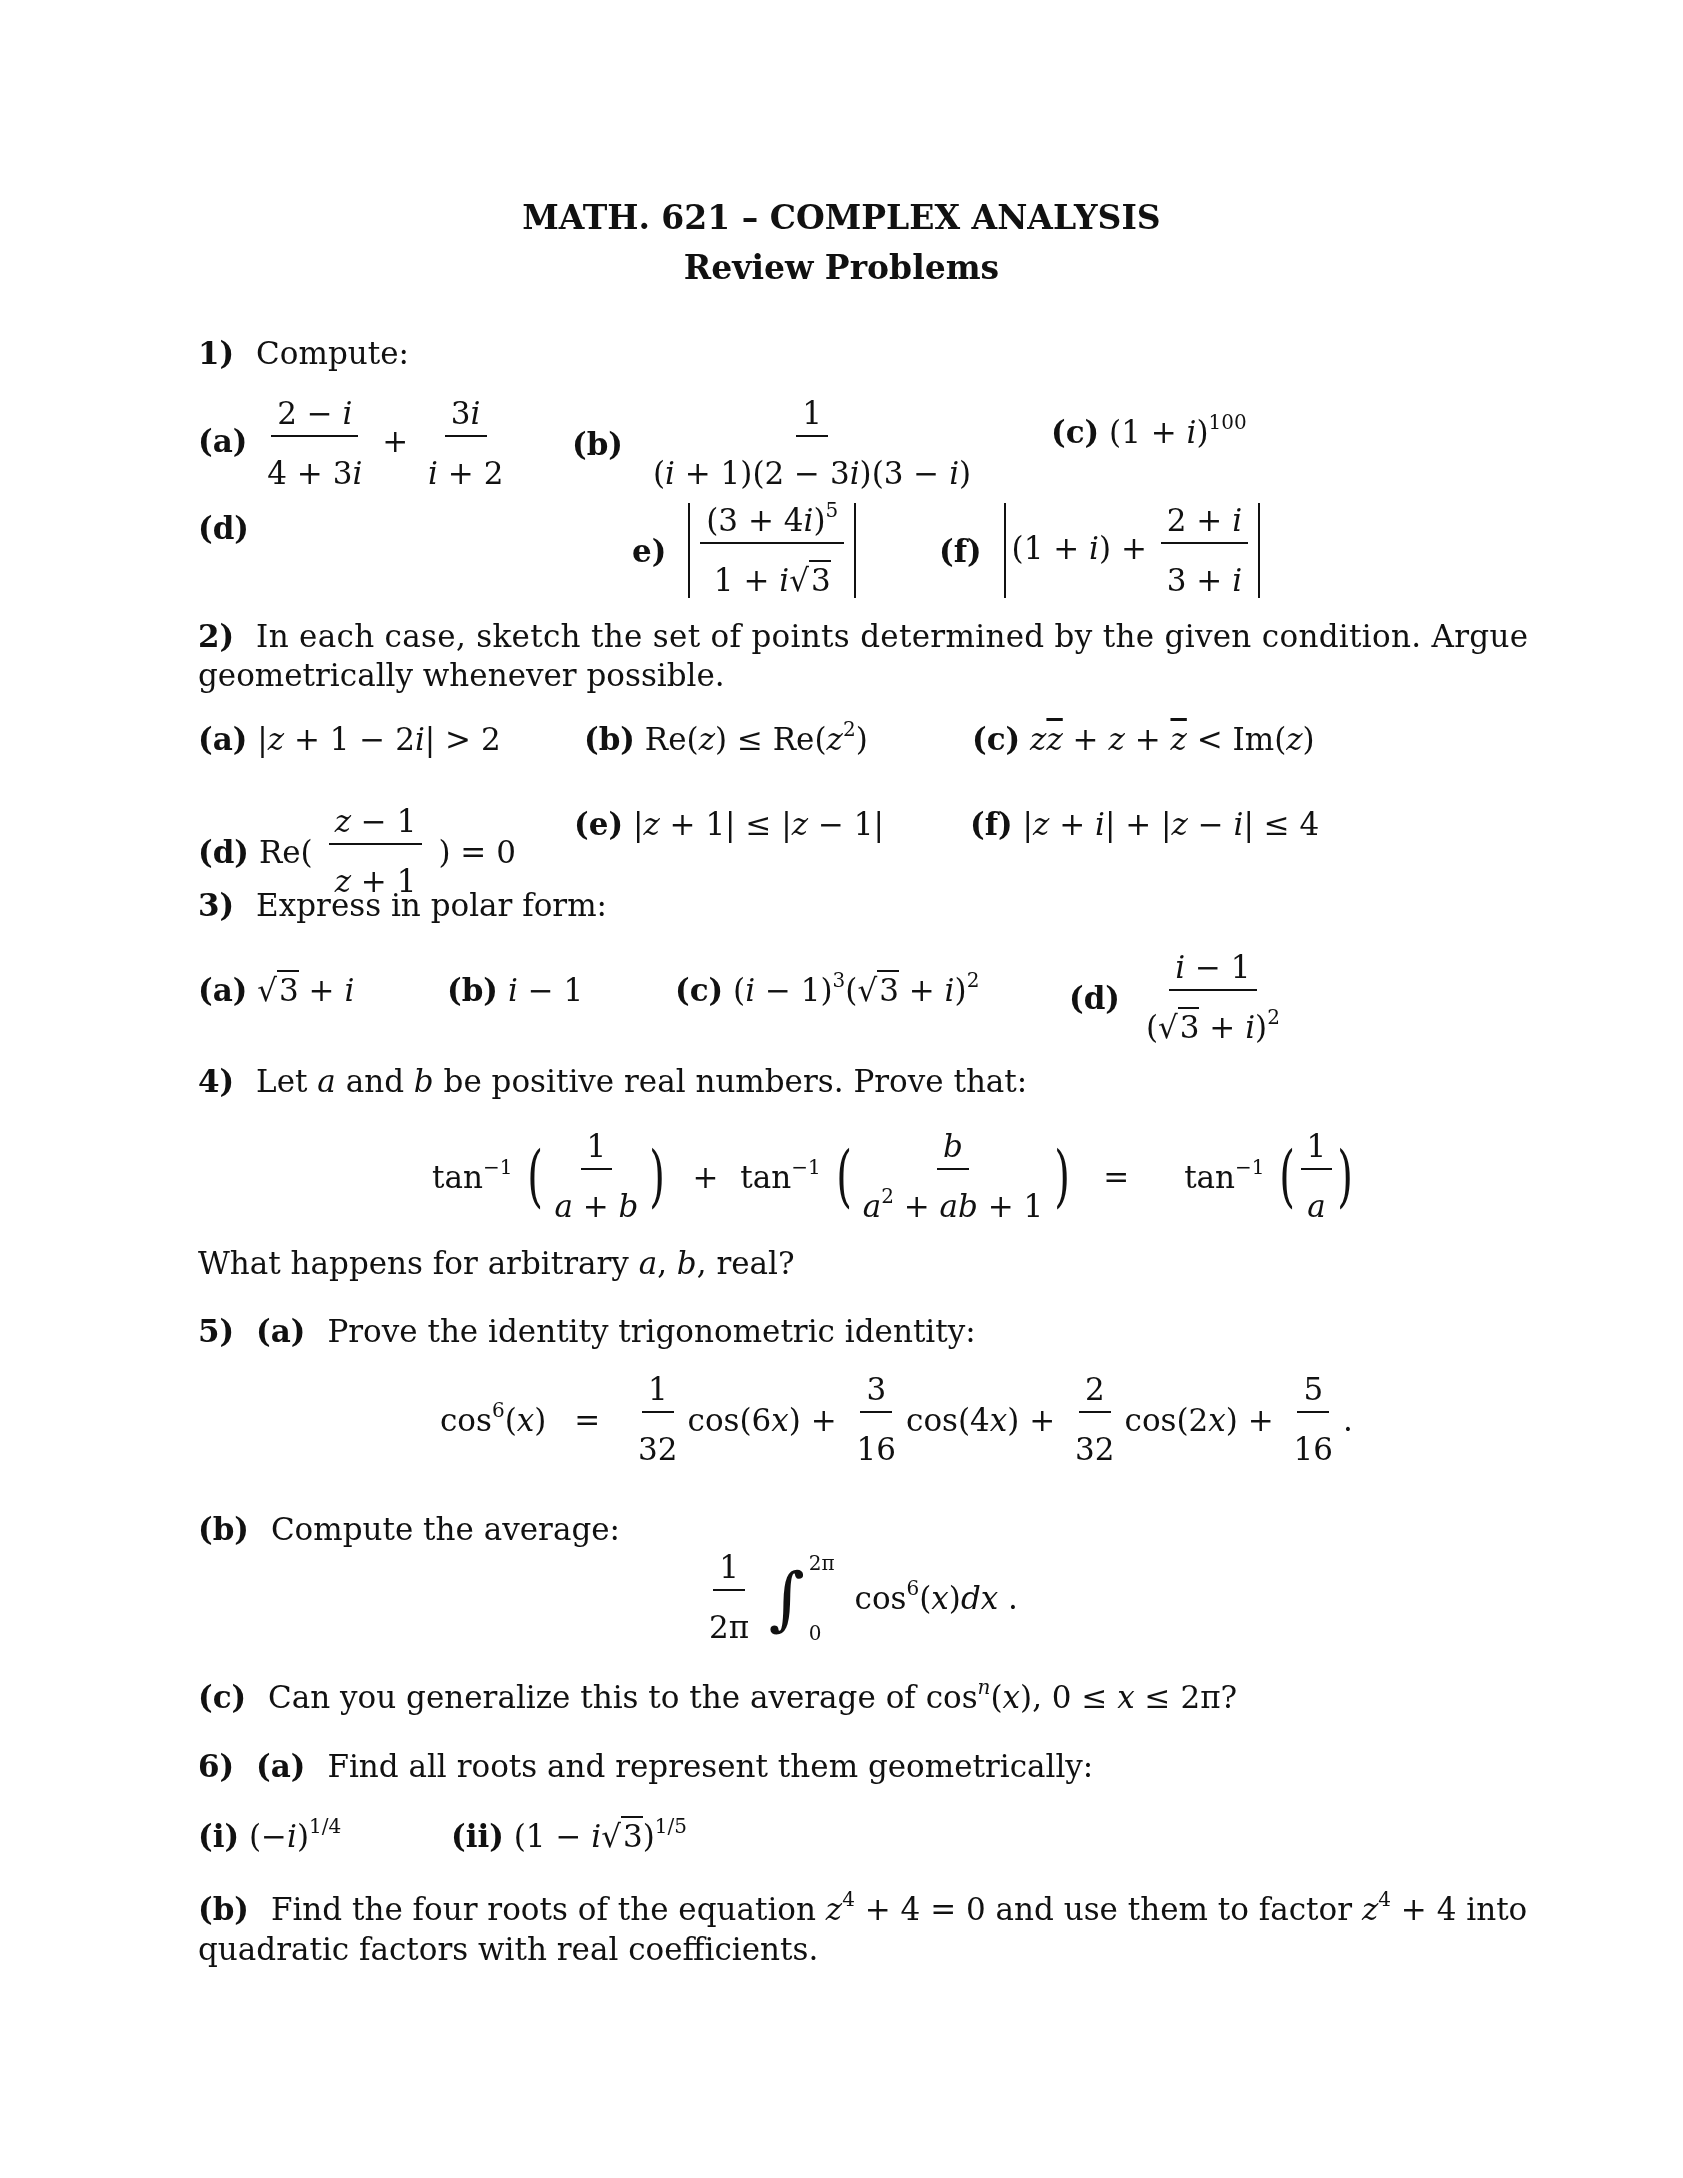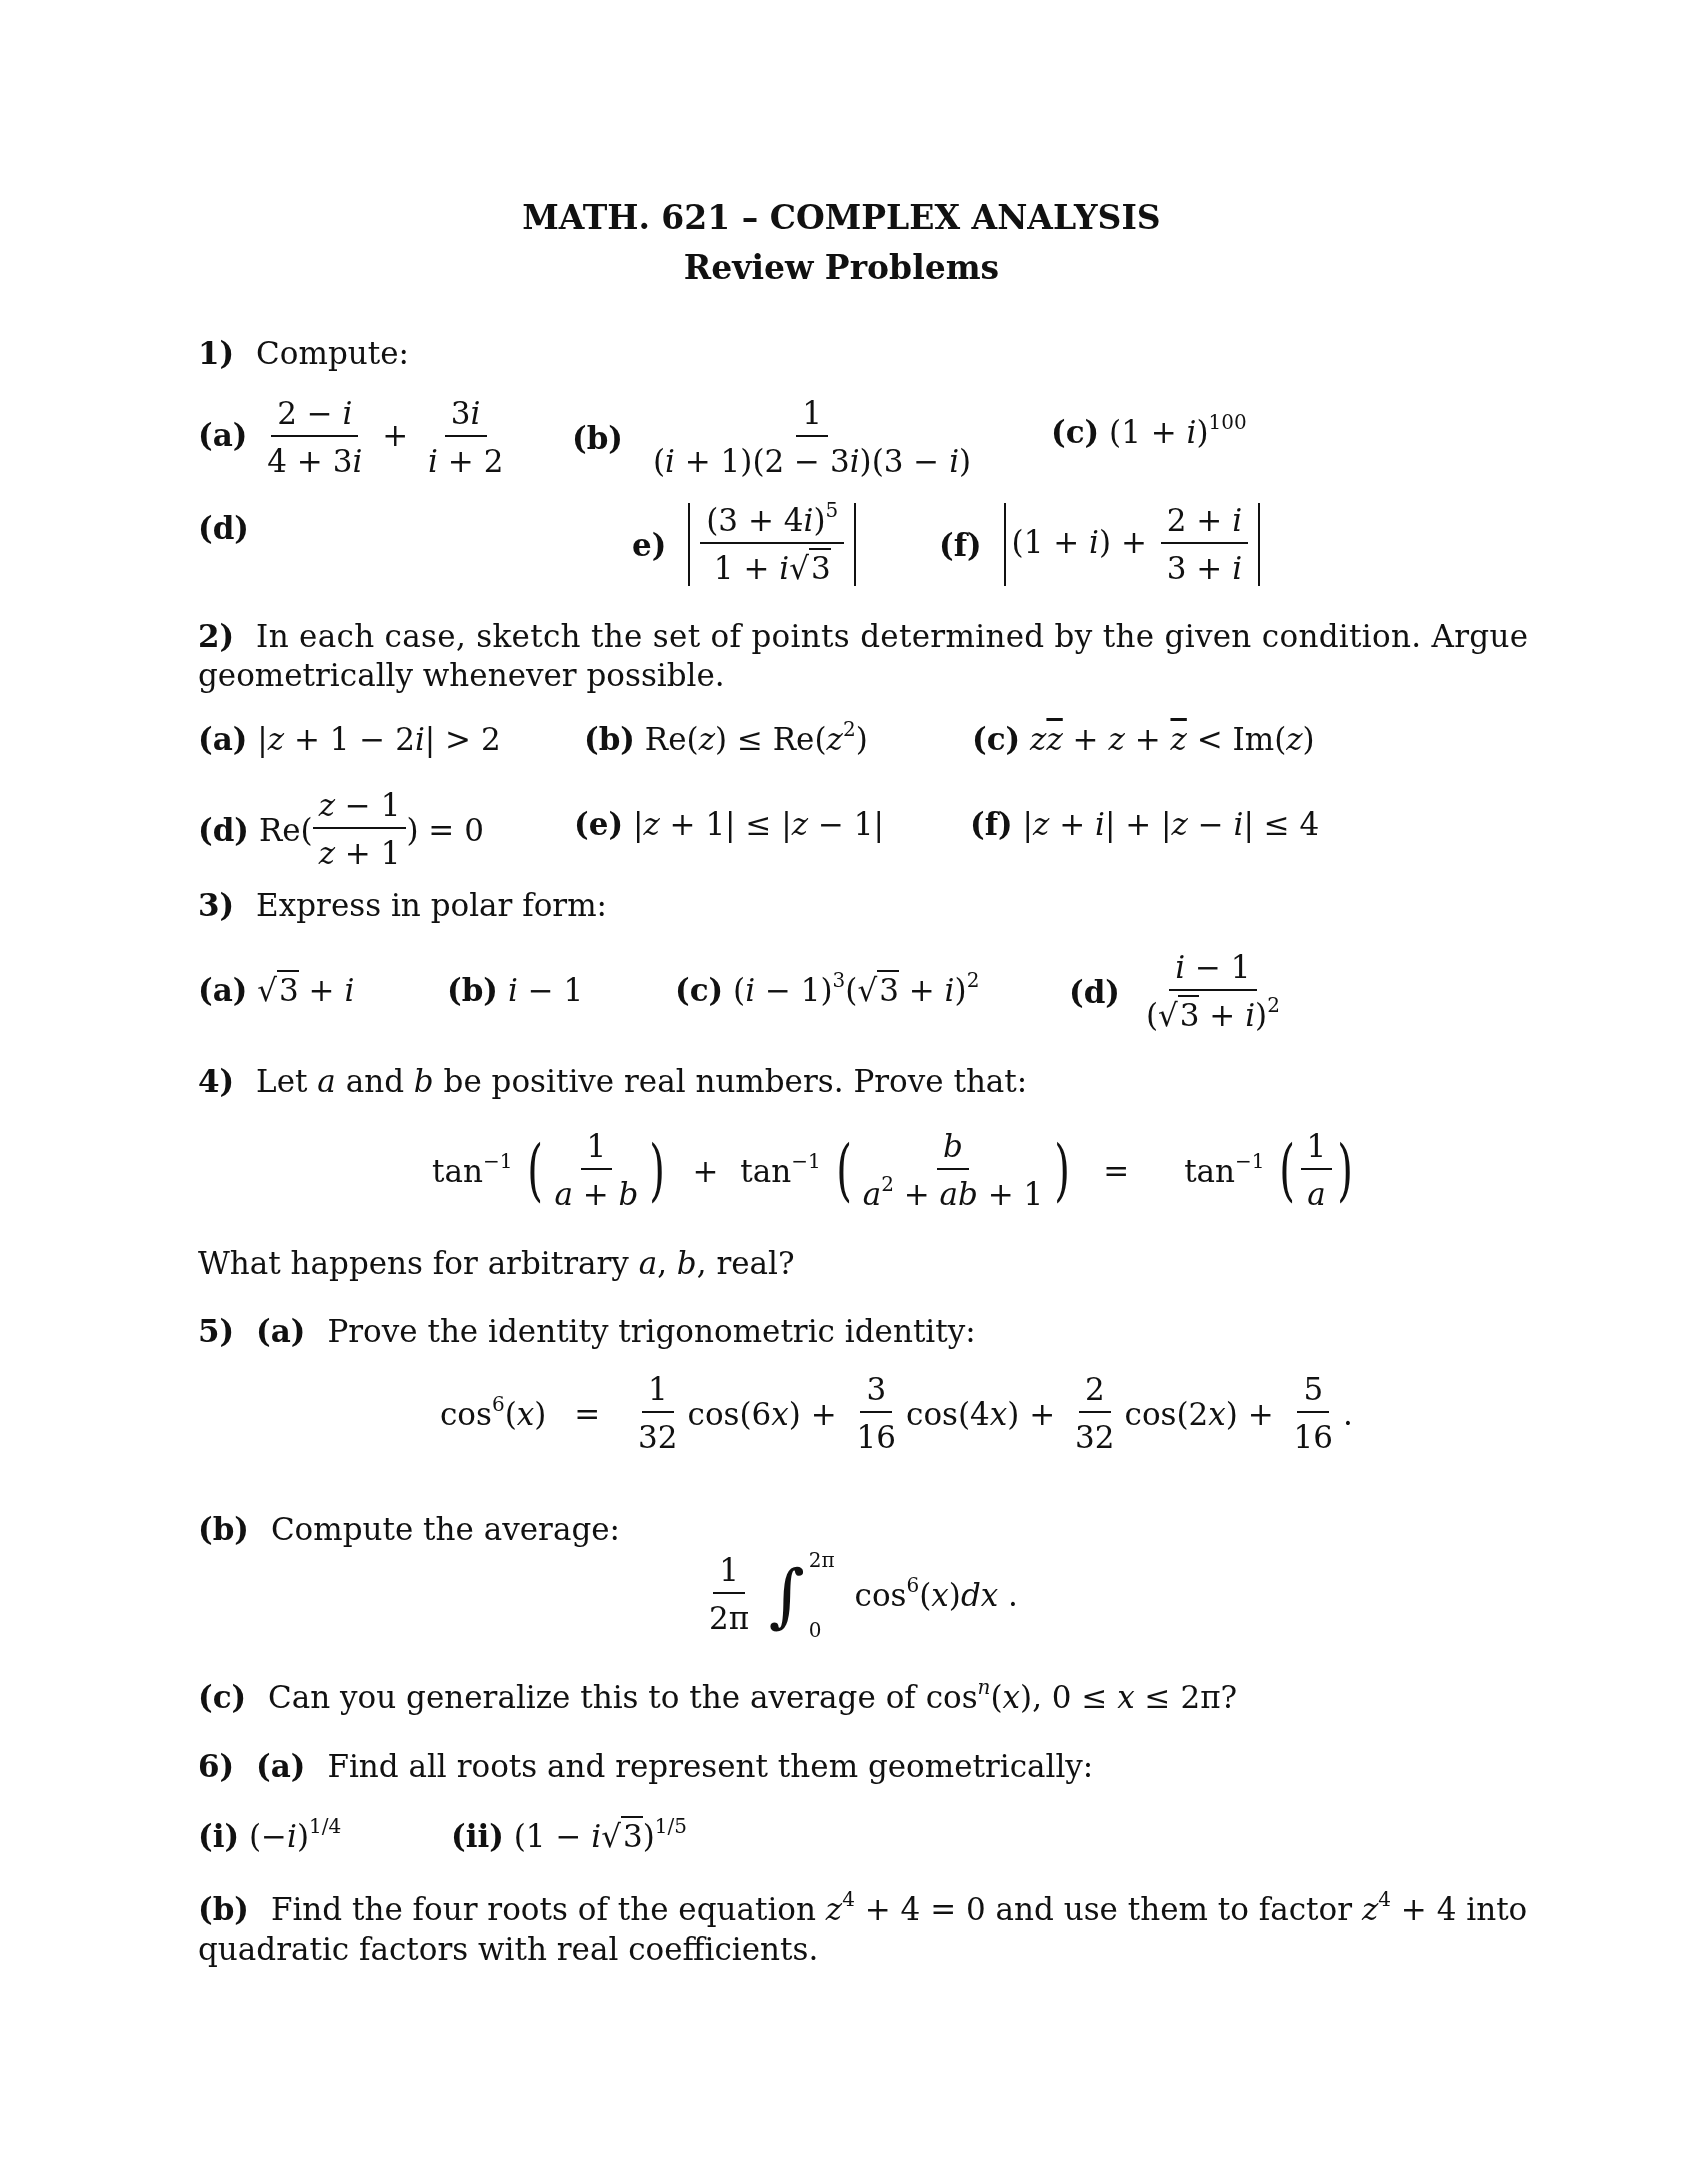--- a/index.html
+++ b/index.html
@@ -9,21 +9,21 @@
     color: #111111;
     font-size: 31px;
   }
   .abs { position: absolute; white-space: nowrap; }
   .title { font-weight: bold; font-size: 33px; left: 0; width: 1683px; text-align: center; }
   .num { font-weight: bold; }
   .lbl { font-weight: bold; }
   sup, .sup { font-size: 20px; vertical-align: 14px; line-height: 0; }
   .frac { display: inline-flex; flex-direction: column; align-items: center; vertical-align: middle; margin: 0 4px; }
   .frac > .n { padding: 0 6px 3px; border-bottom: 2px solid #111; line-height: 1.15; }
-  .frac > .d { padding: 7px 6px 0; line-height: 1.15; }
+  .frac > .d { padding: 19px 6px 0; line-height: 1.15; }
   .bar { display: inline-block; border-left: 2px solid #111; border-right: 2px solid #111; padding: 0 6px; vertical-align: middle; }
   .bigp { font-size: 67px; font-weight: 100; vertical-align: middle; transform: scaleX(0.6); display: inline-block; line-height: 1; }
   .sqrt { border-top: 2px solid #111; padding-left: 2px; }
   .overline { text-decoration: overline; }
   .integral { font-size: 69px; vertical-align: middle; display: inline-block; position: relative; }
   .int-lims { display: inline-flex; flex-direction: column; vertical-align: middle; font-size: 20px; line-height: 1; margin-left: -6px; }
   .int-lims .up { margin-bottom: 50px; }
   .p { line-height: 40px; }
 </style>
 </head>
@@ -97,21 +97,21 @@
   <span class="lbl">(b)</span>
   Re(<i>z</i>) ≤ Re(<i>z</i><sup>2</sup>)
 </div>
 <div class="abs" style="left:972px; top:721px;">
   <span class="lbl">(c)</span>
   <i>z</i><i class="overline">z</i> + <i>z</i> + <i class="overline">z</i> &lt; Im(<i>z</i>)
 </div>
 
 <div class="abs" style="left:198px; top:788px;">
   <span class="lbl" style="vertical-align:middle;">(d)</span>
-  <span style="vertical-align:middle;">Re(</span><span class="frac" style="margin:0;">
+  <span style="vertical-align:middle;">Re(</span><span class="frac" style="margin:16px;">
       <span class="n"><i>z</i> − 1</span>
       <span class="d"><i>z</i> + 1</span>
     </span><span style="vertical-align:middle;">) = 0</span>
 </div>
 <div class="abs" style="left:574px; top:806px;">
   <span class="lbl">(e)</span>
   |<i>z</i> + 1| ≤ |<i>z</i> − 1|
 </div>
 <div class="abs" style="left:970px; top:806px;">
   <span class="lbl">(f)</span>

